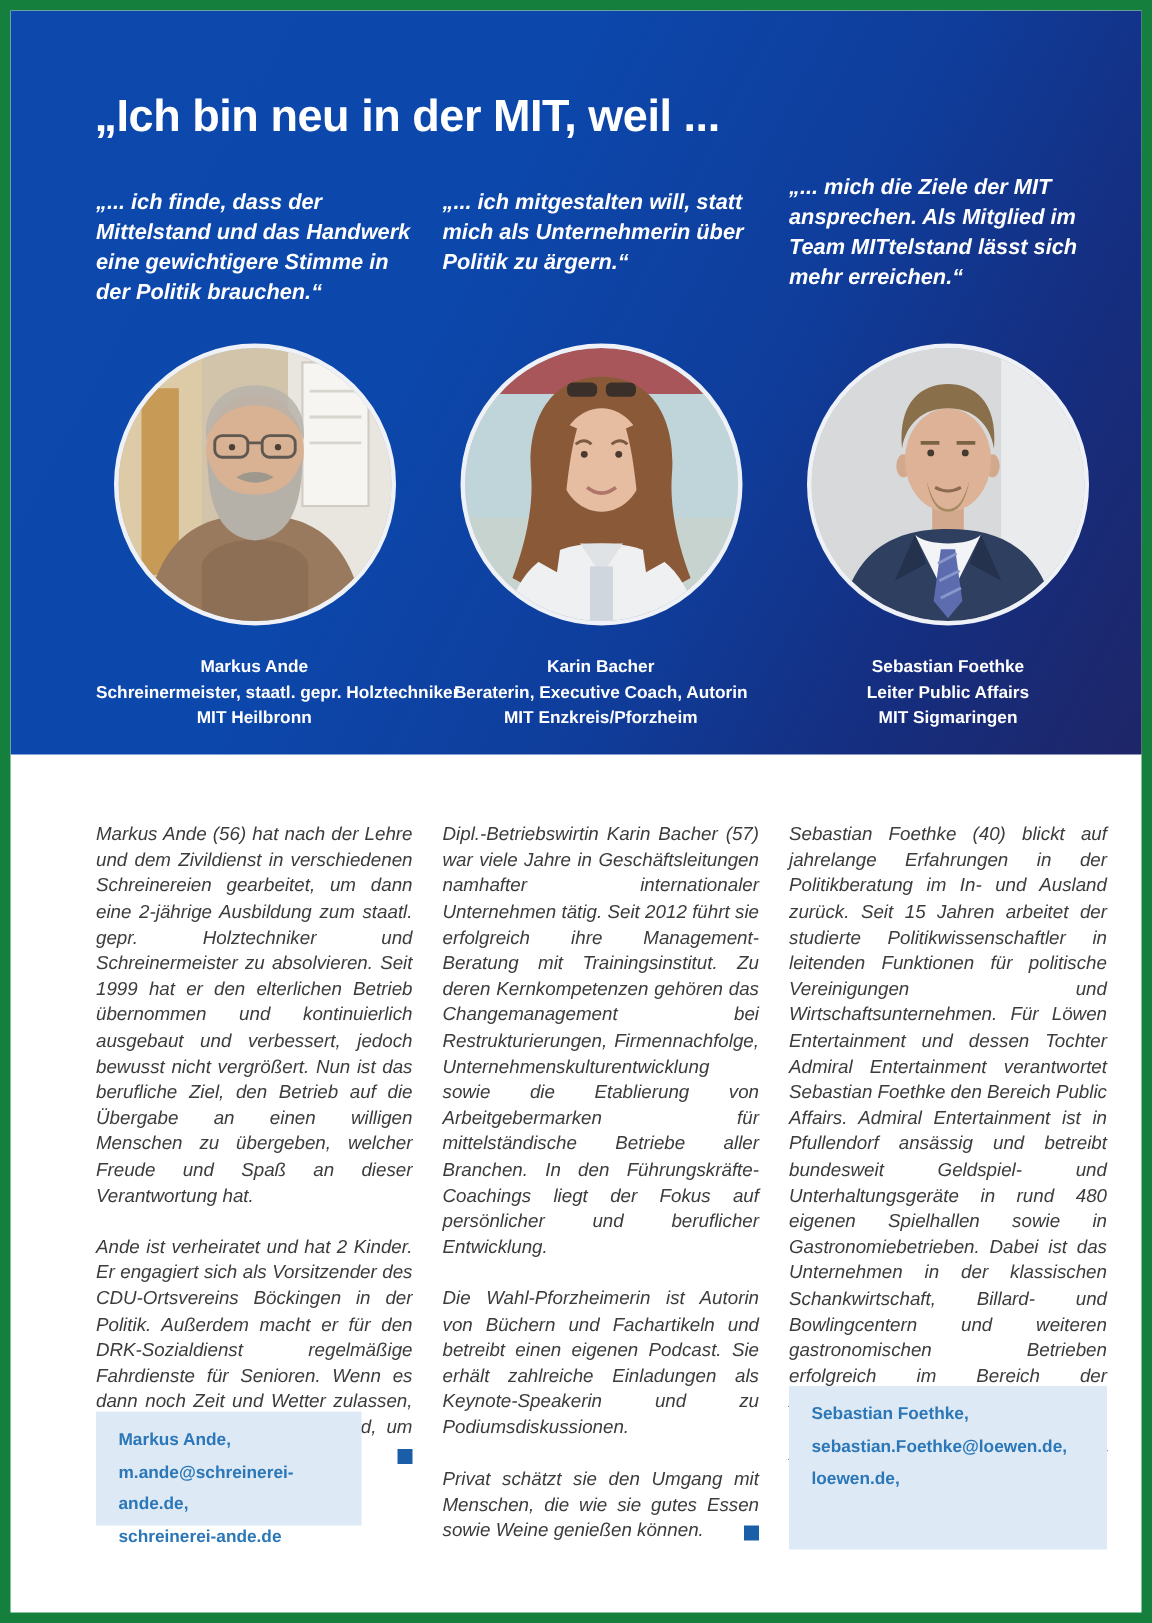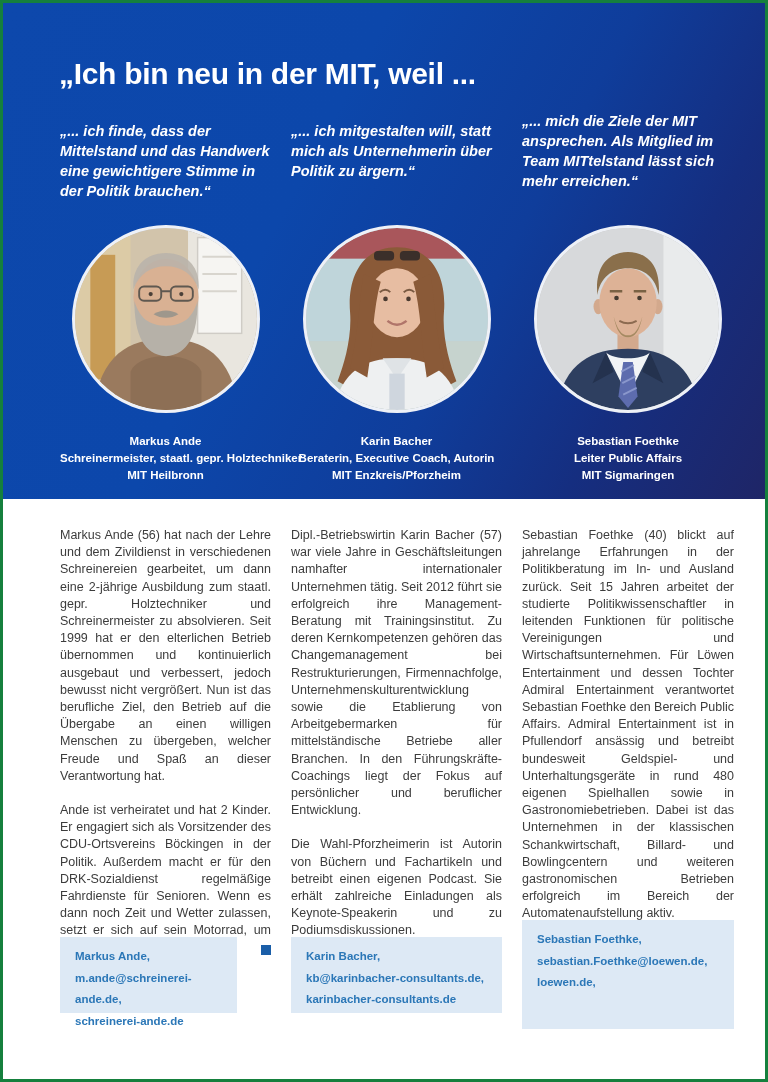--- a/index.html
+++ b/index.html
@@ -1,18 +1,18 @@
 <!DOCTYPE html>
 <html lang="de"><head>
 <meta charset="utf-8">
 <style>
   html,body { margin:0; padding:0; background:#ffffff; }
   .page {
     position:relative; width:768px; height:1082px; background:#ffffff;
-    border:3px solid #15803d; box-sizing:border-box; overflow:hidden;
+    border:7px solid #15803d; box-sizing:border-box; overflow:hidden;
     font-family:"Liberation Sans", sans-serif;
   }
   
   .header {
     position:absolute; top:0; left:0; width:766px; height:496px;
     background:linear-gradient(118deg,#0d48ac 0%, #0c47ab 38%, #0f3d9b 62%, #152e80 80%, #1f2566 100%);
   }
   .title {
     position:absolute; left:56px; top:54px; width:660px;
     color:#ffffff; font-size:30px; font-weight:bold; letter-spacing:-0.3px;
@@ -33,21 +33,21 @@
     border:3px solid #eef1f7; box-sizing:border-box; overflow:hidden;
     background:#cccccc;
   }
   .photo-ring svg { display:block; width:182px; height:182px; }
   .names { top:430px; text-align:center; color:#ffffff; font-size:11.5px; line-height:17px; font-weight:bold; }
   .caption div { white-space:nowrap; }
   
   .columns {
     top:524px; color:#3c3c3c; font-size:12.5px; line-height:17.2px; text-align:justify;
   }
-  .columns p { margin:0 0 17px 0; }
+  .columns p { margin:17px 0 17px 0;font-style:italic; }
   .endmark {
     display:inline-block; width:10px; height:10px; background:#1a5ea8;
     float:right; margin-top:5px;
   }
   
   .contact-box {
     position:absolute; background:#dde9f5; color:#2b77b7;
     font-size:11.5px; line-height:21.5px; font-weight:bold;
     padding:9px 15px; box-sizing:border-box;
   }
@@ -204,25 +204,20 @@
       <p>Sebastian Foethke (40) blickt auf jahrelange Erfahrungen in der Politikberatung im In- und Ausland zurück. Seit 15 Jahren arbeitet der studierte Politikwissenschaftler in leitenden Funktionen für politische Vereinigungen und Wirtschaftsunternehmen. Für Löwen Entertainment und dessen Tochter Admiral Entertainment verantwortet Sebastian Foethke den Bereich Public Affairs. Admiral Entertainment ist in Pfullendorf ansässig und betreibt bundesweit Geldspiel- und Unterhaltungsgeräte in rund 480 eigenen Spielhallen sowie in Gastronomiebetrieben. Dabei ist das Unternehmen in der klassischen Schankwirtschaft, Billard- und Bowlingcentern und weiteren gastronomischen Betrieben erfolgreich im Bereich der Automatenaufstellung aktiv.</p>
       <p><span>Ausgleich zum Arbeitsalltag findet Sebastian Foethke im Sport. Laufen und Tennis gehören zu den Hobbys des verheirateten Familienvaters.</span><span class="endmark"></span></p>
     </div>
   </div>
 
   <div class="contact-box contact-1">
     <div>Markus Ande,</div>
     <div>m.ande@schreinerei-ande.de,</div>
     <div>schreinerei-ande.de</div>
   </div>
-  <div class="contact-box contact-2">
-    <div>Karin Bacher,</div>
-    <div>kb@karinbacher-consultants.de,</div>
-    <div>karinbacher-consultants.de</div>
-  </div>
   <div class="contact-box contact-3">
     <div>Sebastian Foethke,</div>
     <div>sebastian.Foethke@loewen.de,</div>
     <div>loewen.de,</div>
   </div>
 
   <div class="footer">
     <span class="page-num">36</span>
     <span class="mag-caps">WIRTSCHAFTS</span>
     <span class="mag-forum">forum</span>

